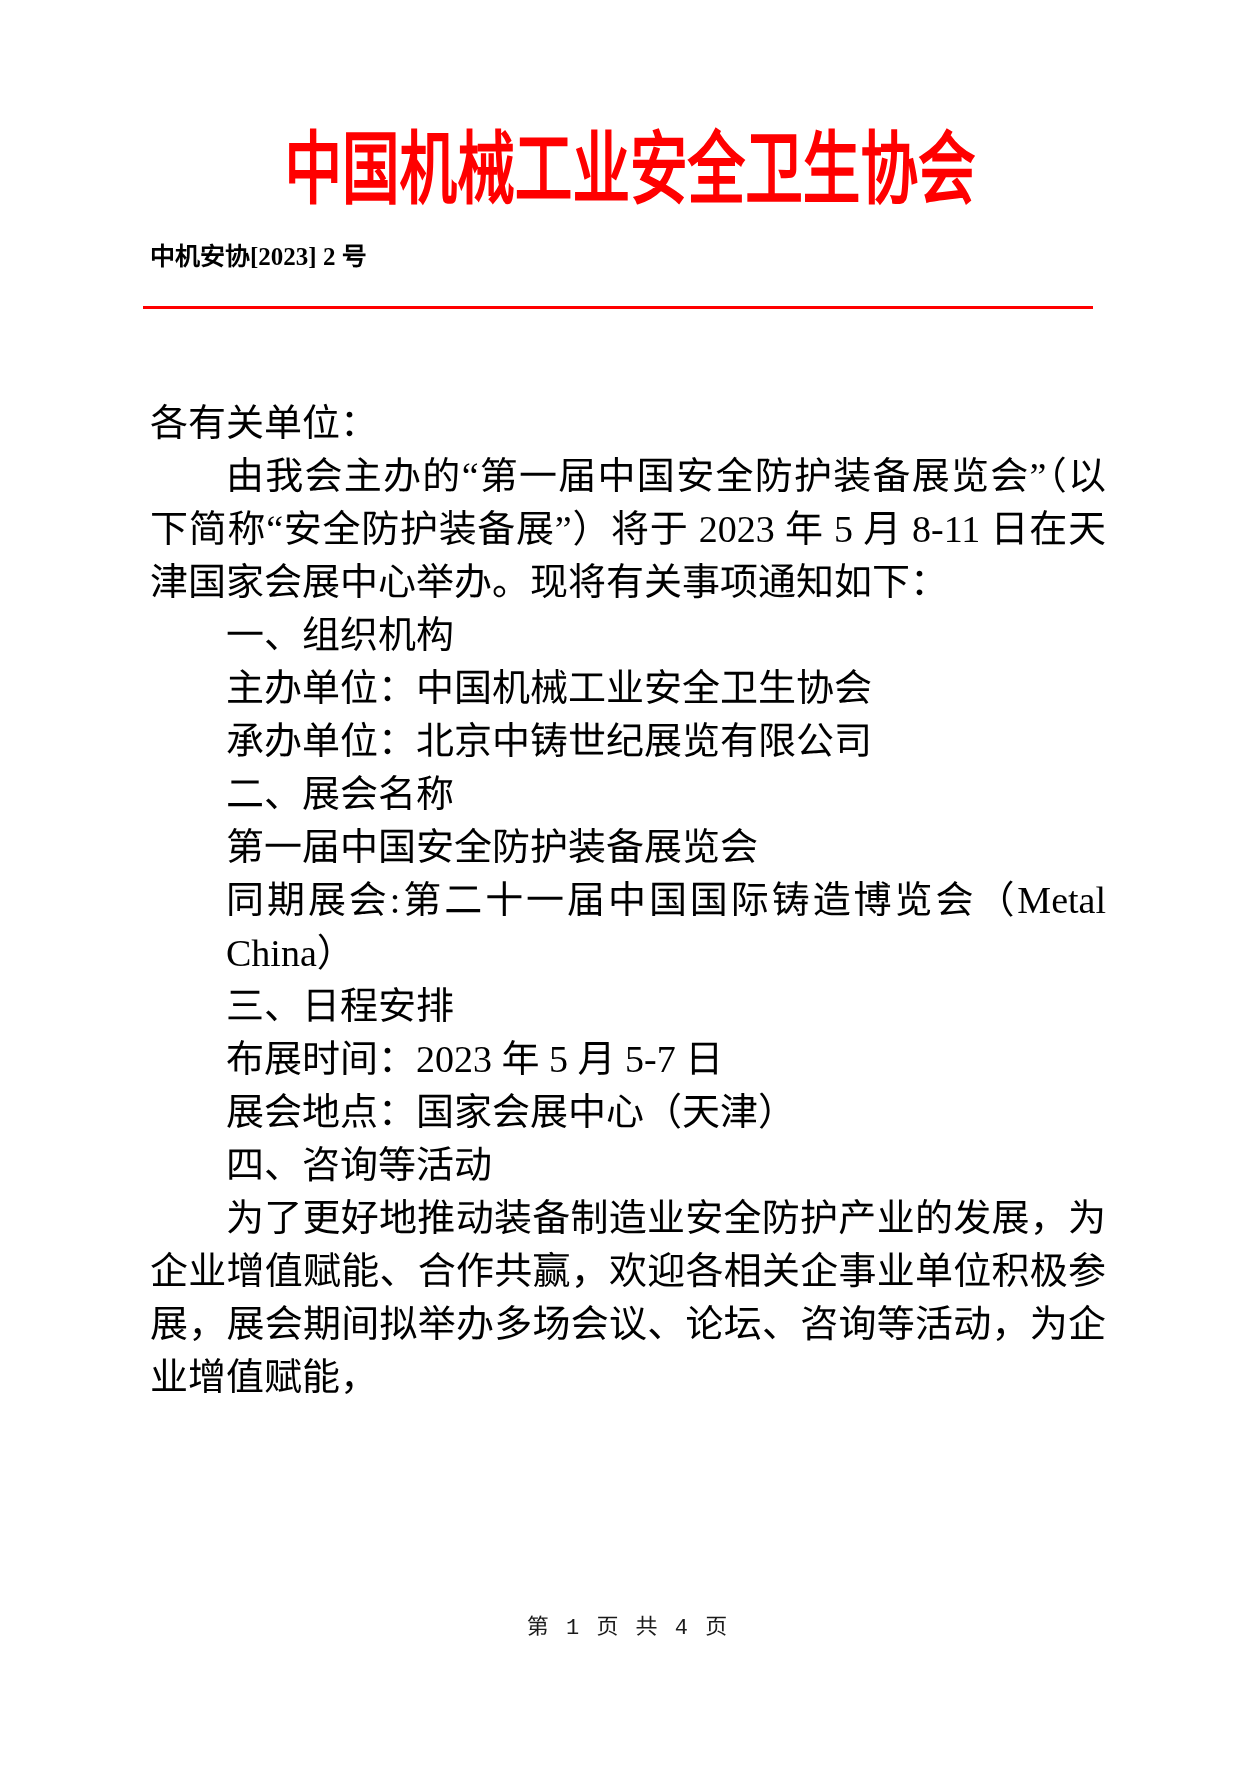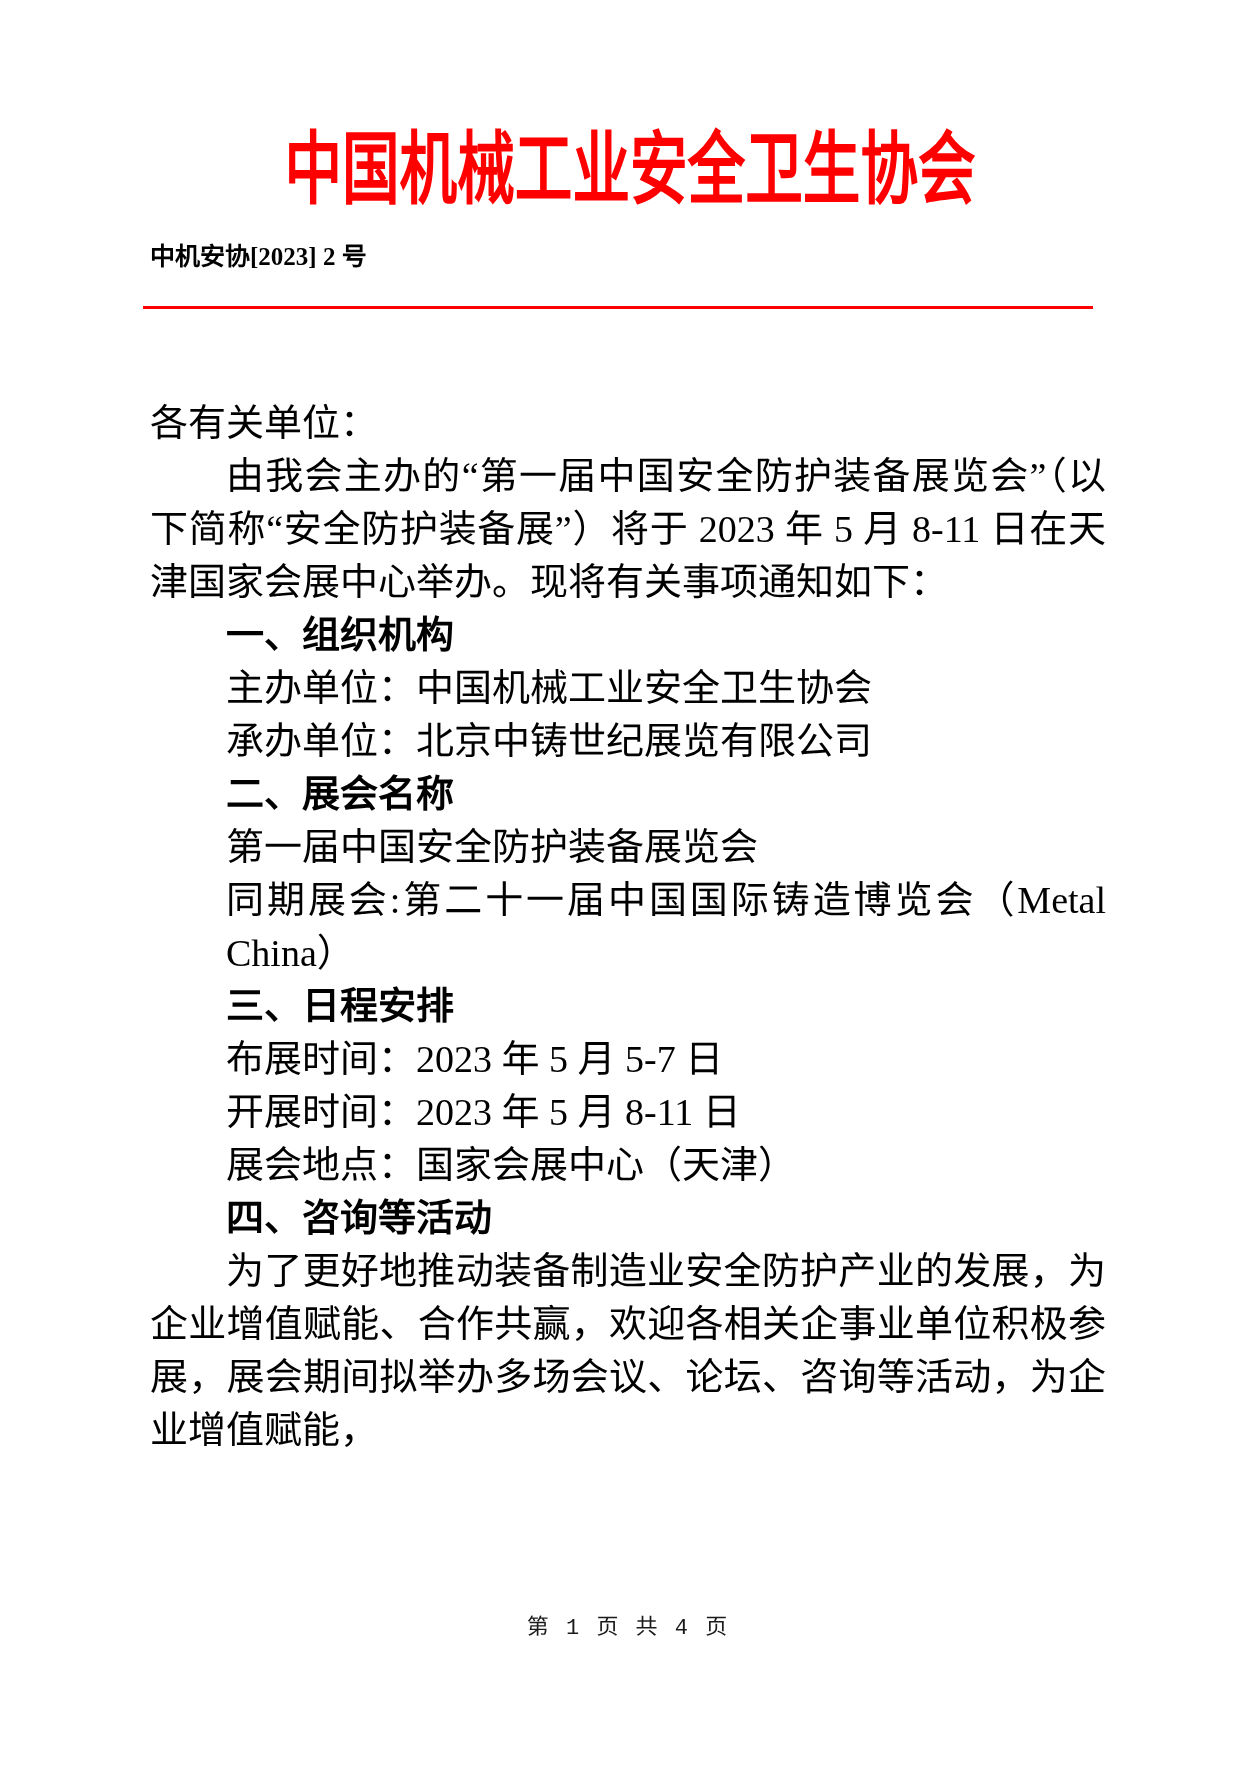--- a/index.html
+++ b/index.html
@@ -68,21 +68,21 @@
   }
   .salutation {
     text-indent: 0;
   }
   .para {
     text-indent: 2em;
     margin: 0;
   }
   .section-heading {
     font-family: "Liberation Sans", "DejaVu Sans", sans-serif;
-    font-weight: bold;
+    font-weight: normal;
     padding-left: 2em;
   }
   .item-line {
     padding-left: 2em;
   }
   
   .page-footer {
     position: absolute;
     left: 0;
     right: 0;
@@ -115,21 +115,20 @@
       <div class="section-heading">一、组织机构</div>
       <div class="item-line">主办单位：中国机械工业安全卫生协会</div>
       <div class="item-line">承办单位：北京中铸世纪展览有限公司</div>
 
       <div class="section-heading">二、展会名称</div>
       <div class="item-line">第一届中国安全防护装备展览会</div>
       <div class="item-line">同期展会:第二十一届中国国际铸造博览会（Metal China）</div>
 
       <div class="section-heading">三、日程安排</div>
       <div class="item-line">布展时间：2023 年 5 月 5-7 日</div>
-      <div class="item-line">开展时间：2023 年 5 月 8-11 日</div>
       <div class="item-line">展会地点：国家会展中心（天津）</div>
 
       <div class="section-heading">四、咨询等活动</div>
       <p class="para">为了更好地推动装备制造业安全防护产业的发展，为企业增值赋能、合作共赢，欢迎各相关企事业单位积极参展，展会期间拟举办多场会议、论坛、咨询等活动，为企业增值赋能，</p>
     </div>
   </div>
 
   <div class="page-footer">第 1 页 共 4 页</div>
 </div>
 

